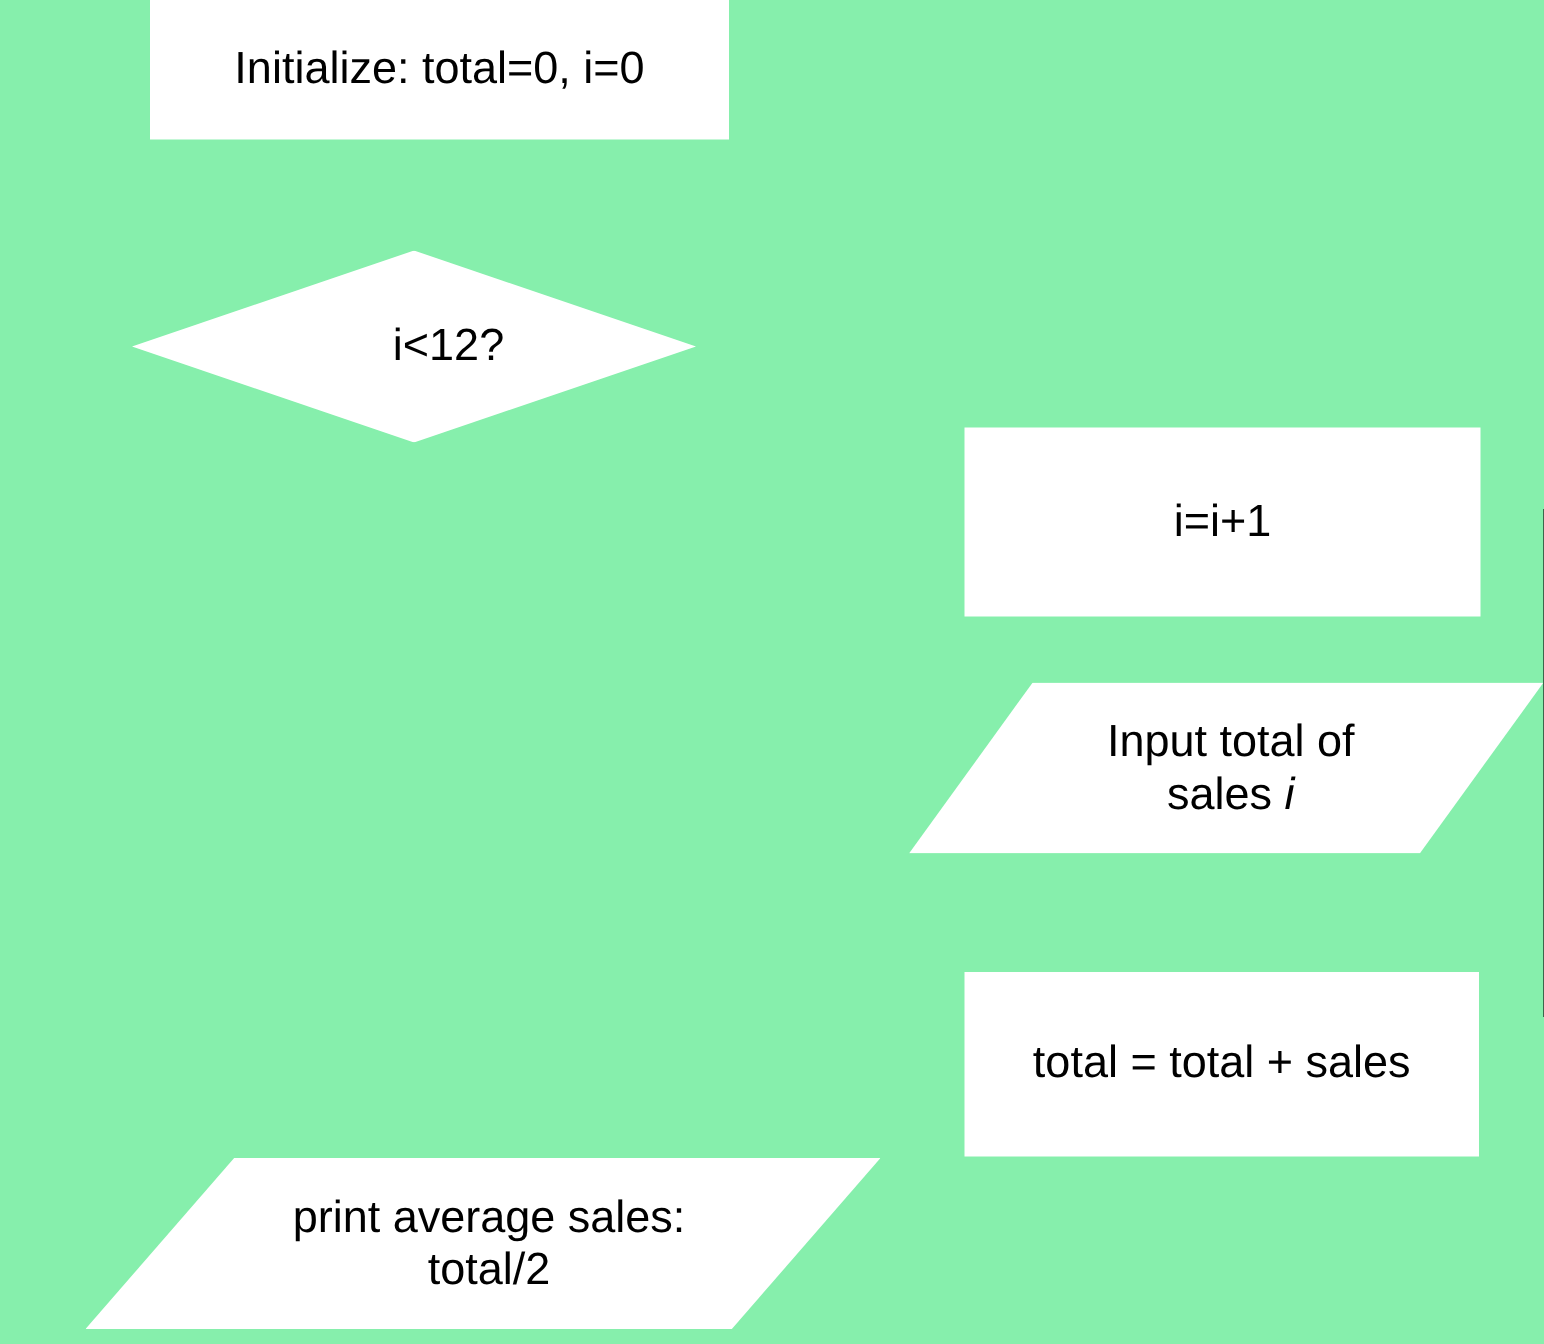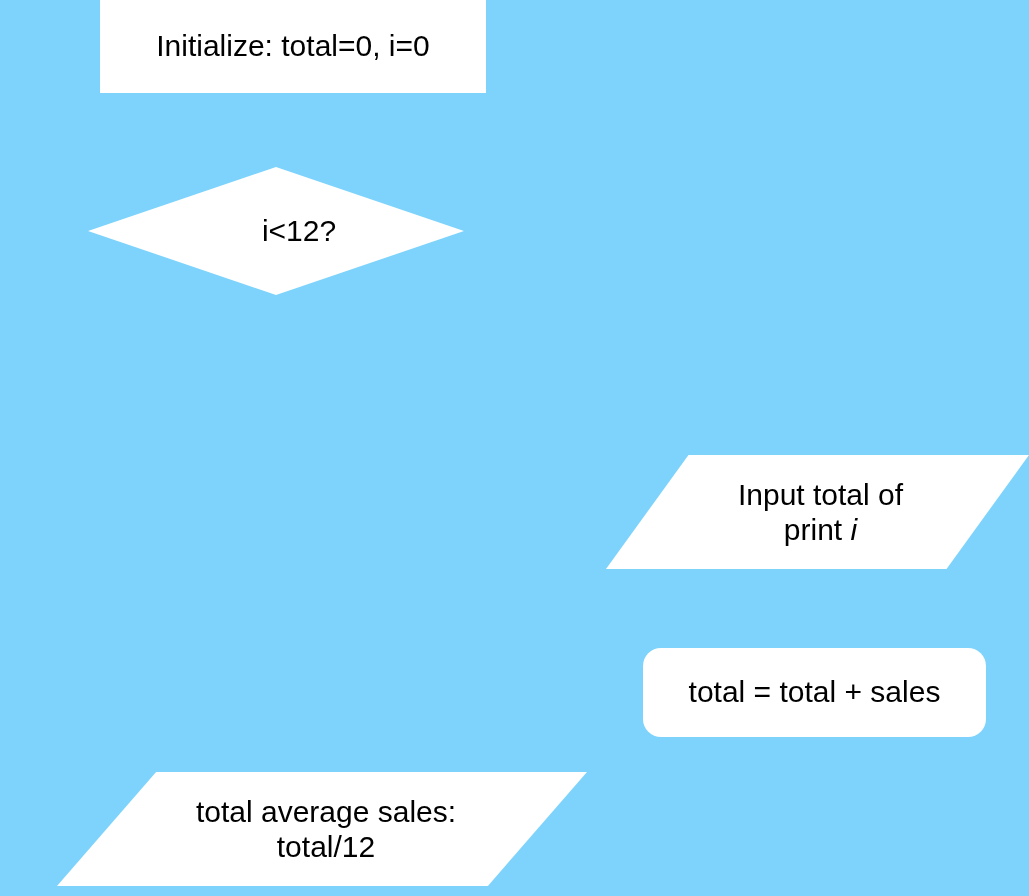--- a/index.html
+++ b/index.html
@@ -4,21 +4,21 @@
 <style>
   html, body {
     margin: 0;
     padding: 0;
     background: #000000;
   }
   #canvas {
     position: relative;
     width: 1029px;
     height: 896px;
-    background: #7dd3fc;
+    background: #86efac;
     overflow: hidden;
     font-family: "Liberation Sans", sans-serif;
   }
   .node {
     position: absolute;
     box-sizing: border-box;
   }
   
   .rect {
     background: #ffffff;
@@ -85,58 +85,61 @@
 
   #node-cond      { left: 88px; top: 167px; width: 376px; height: 128px; }
   #node-cond .diamond-label { font-size: 30px; padding-left: 46px; }
 
   #node-incr      { left: 643px; top: 285px; width: 344px; height: 126px; }
   #node-incr .txt { font-size: 30px; }
 
   #node-input     { left: 606px; top: 455px; width: 423px; height: 114px; }
   #node-input .para-label { font-size: 30px; padding: 0 92px 0 98px; }
 
-  #node-accum     { left: 643px; top: 648px; width: 343px; height: 89px; border-radius: 18px; }
+  #node-accum     { left: 643px; top: 648px; width: 343px; height: 123px; }
   #node-accum .txt{ font-size: 30px; }
 
   #node-print     { left: 57px;  top: 772px; width: 530px; height: 114px; }
   #node-print .para-label { font-size: 30px; padding: 0 88px 0 96px; }
 </style>
 </head>
 <body>
 
 <div id="canvas">
 
   <div class="node rect" id="node-init">
     <span class="txt">Initialize: total=0, i=0</span>
   </div>
 
   <div class="diamond-wrap" id="node-cond">
     <div class="diamond-shape"></div>
     <div class="diamond-label">i&lt;12?</div>
   </div>
 
+  <div class="node rect" id="node-incr">
+    <span class="txt">i=i+1</span>
+  </div>
 
   <div class="para-wrap" id="node-input">
     <div class="para-shape para-in"></div>
     <div class="para-label">
       <span>
         <span>Input total of</span><br>
-        <span>print </span><span class="italic">i</span>
+        <span>sales </span><span class="italic">i</span>
       </span>
     </div>
   </div>
 
   <div class="node rect" id="node-accum">
     <span class="txt">total = total + sales</span>
   </div>
 
   <div class="para-wrap" id="node-print">
     <div class="para-shape para-out"></div>
     <div class="para-label">
       <span>
-        <span>total average sales:</span><br>
-        <span>total/12</span>
+        <span>print average sales:</span><br>
+        <span>total/2</span>
       </span>
     </div>
   </div>
 
 </div>
 
 </body></html>

